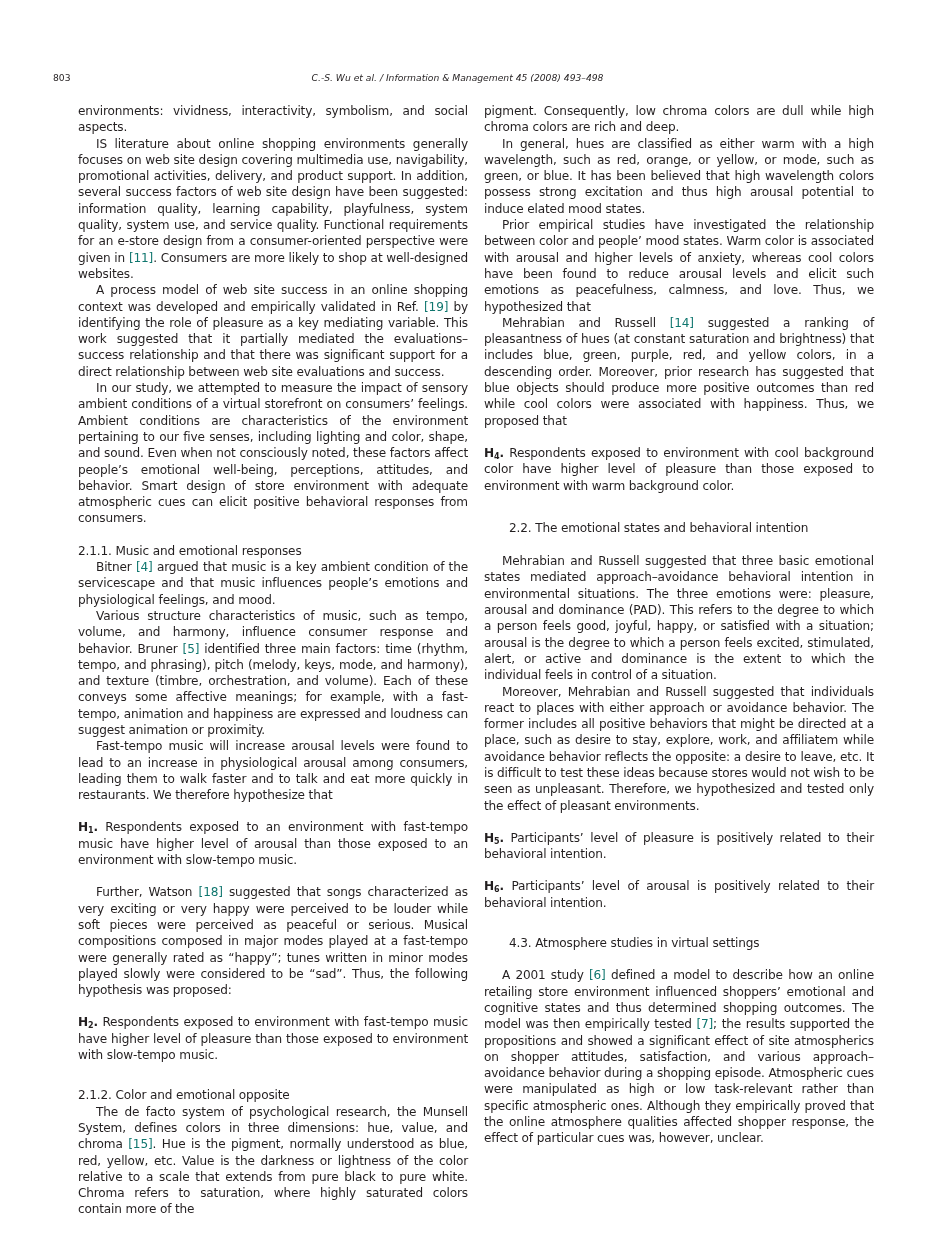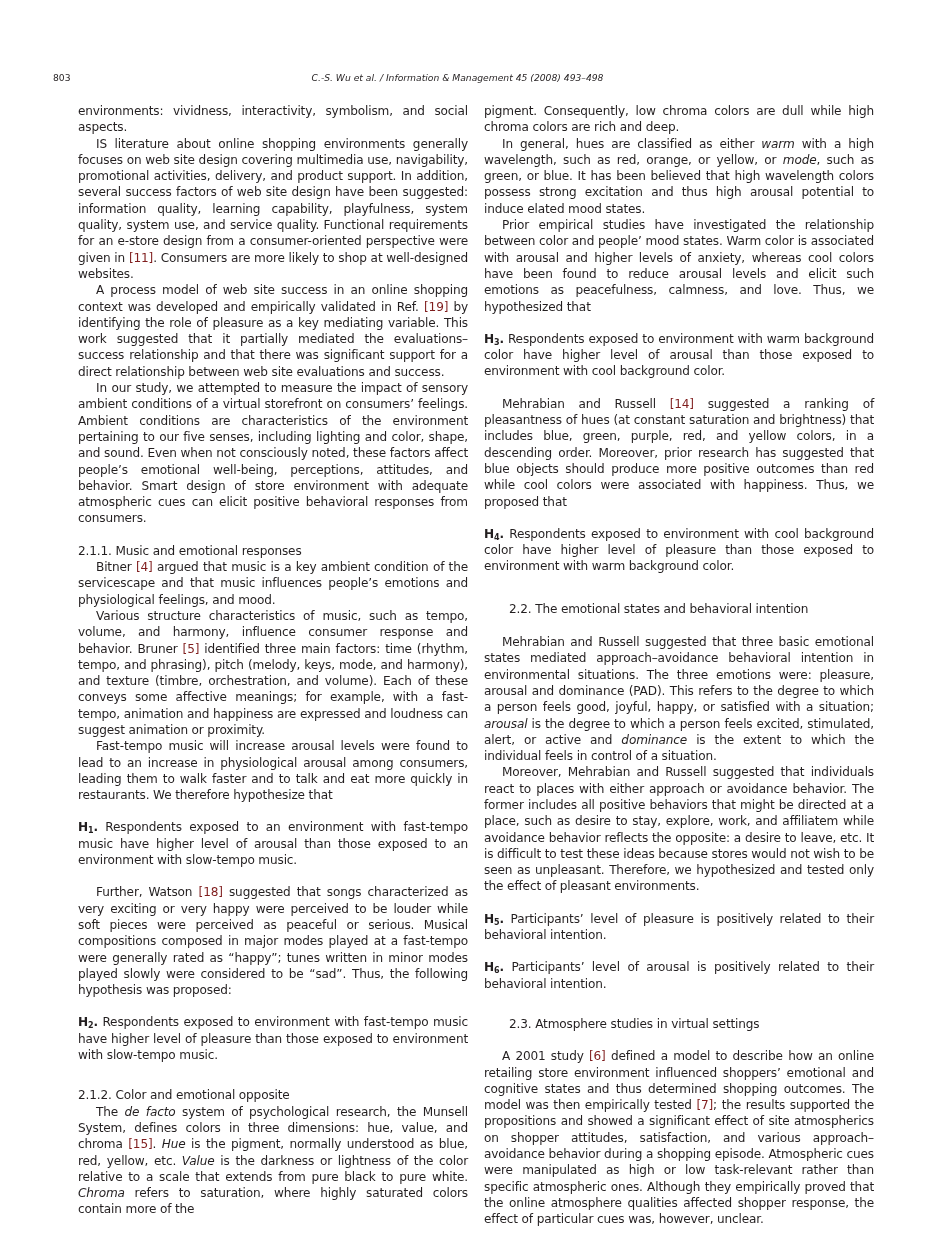--- a/index.html
+++ b/index.html
@@ -29,22 +29,22 @@
   .para.gap-before { margin-top: 16px; }
   .para.gap-after { margin-bottom: 16px; }
   .heading {
     margin: 0;
   }
   .heading.gap-before { margin-top: 16px; }
   .heading.big-gap-before { margin-top: 24px; }
   .heading.gap-after { margin-bottom: 16px; margin-left: 25px; }
   .hyp-label { font-weight: bold; }
   .hyp-label sub { font-size: 8px; vertical-align: -2px; line-height: 0; }
-  .cite { color: #7f1d1d; cursor: pointer; }
-  .it { font-style: italic; }
+  .cite { color: #0f766e; cursor: pointer; }
+  .it { }
 </style>
 </head>
 <body>
 
 <div class="running-head">
   <span class="page-number">803</span>
   <span class="journal-ref">C.-S. Wu et al. / Information &amp; Management 45 (2008) 493–498</span>
 </div>
 
 <div class="column col-left">
@@ -64,26 +64,25 @@
 
   <p class="heading big-gap-before">2.1.2. Color and emotional opposite</p>
   <p class="para indent">The <span class="it">de facto</span> system of psychological research, the Munsell System, defines colors in three dimensions: hue, value, and chroma <span class="cite">[15]</span>. <span class="it">Hue</span> is the pigment, normally understood as blue, red, yellow, etc. <span class="it">Value</span> is the darkness or lightness of the color relative to a scale that extends from pure black to pure white. <span class="it">Chroma</span> refers to saturation, where highly saturated colors contain more of the</p>
 </div>
 
 <div class="column col-right">
   <p class="para">pigment. Consequently, low chroma colors are dull while high chroma colors are rich and deep.</p>
   <p class="para indent">In general, hues are classified as either <span class="it">warm</span> with a high wavelength, such as red, orange, or yellow, or <span class="it">mode</span>, such as green, or blue. It has been believed that high wavelength colors possess strong excitation and thus high arousal potential to induce elated mood states.</p>
   <p class="para indent">Prior empirical studies have investigated the relationship between color and people’ mood states. Warm color is associated with arousal and higher levels of anxiety, whereas cool colors have been found to reduce arousal levels and elicit such emotions as peacefulness, calmness, and love. Thus, we hypothesized that</p>
 
-  <p class="para gap-before gap-after"><span class="hyp-label">H<sub>3</sub>.</span> Respondents exposed to environment with warm background color have higher level of arousal than those exposed to environment with cool background color.</p>
   <p class="para indent">Mehrabian and Russell <span class="cite">[14]</span> suggested a ranking of pleasantness of hues (at constant saturation and brightness) that includes blue, green, purple, red, and yellow colors, in a descending order. Moreover, prior research has suggested that blue objects should produce more positive outcomes than red while cool colors were associated with happiness. Thus, we proposed that</p>
   <p class="para gap-before"><span class="hyp-label">H<sub>4</sub>.</span> Respondents exposed to environment with cool background color have higher level of pleasure than those exposed to environment with warm background color.</p>
 
   <p class="heading big-gap-before gap-after" style="margin-top:26px;margin-bottom:17px;">2.2. The emotional states and behavioral intention</p>
   <p class="para indent">Mehrabian and Russell suggested that three basic emotional states mediated approach–avoidance behavioral intention in environmental situations. The three emotions were: pleasure, arousal and dominance (PAD). This refers to the degree to which a person feels good, joyful, happy, or satisfied with a situation; <span class="it">arousal</span> is the degree to which a person feels excited, stimulated, alert, or active and <span class="it">dominance</span> is the extent to which the individual feels in control of a situation.</p>
   <p class="para indent">Moreover, Mehrabian and Russell suggested that individuals react to places with either approach or avoidance behavior. The former includes all positive behaviors that might be directed at a place, such as desire to stay, explore, work, and affiliatem while avoidance behavior reflects the opposite: a desire to leave, etc. It is difficult to test these ideas because stores would not wish to be seen as unpleasant. Therefore, we hypothesized and tested only the effect of pleasant environments.</p>
 
   <p class="para gap-before"><span class="hyp-label">H<sub>5</sub>.</span> Participants’ level of pleasure is positively related to their behavioral intention.</p>
   <p class="para gap-before"><span class="hyp-label">H<sub>6</sub>.</span> Participants’ level of arousal is positively related to their behavioral intention.</p>
 
-  <p class="heading big-gap-before gap-after">2.3. Atmosphere studies in virtual settings</p>
+  <p class="heading big-gap-before gap-after">4.3. Atmosphere studies in virtual settings</p>
   <p class="para indent">A 2001 study <span class="cite">[6]</span> defined a model to describe how an online retailing store environment influenced shoppers’ emotional and cognitive states and thus determined shopping outcomes. The model was then empirically tested <span class="cite">[7]</span>; the results supported the propositions and showed a significant effect of site atmospherics on shopper attitudes, satisfaction, and various approach–avoidance behavior during a shopping episode. Atmospheric cues were manipulated as high or low task-relevant rather than specific atmospheric ones. Although they empirically proved that the online atmosphere qualities affected shopper response, the effect of particular cues was, however, unclear.</p>
 </div>
 
 </body></html>

